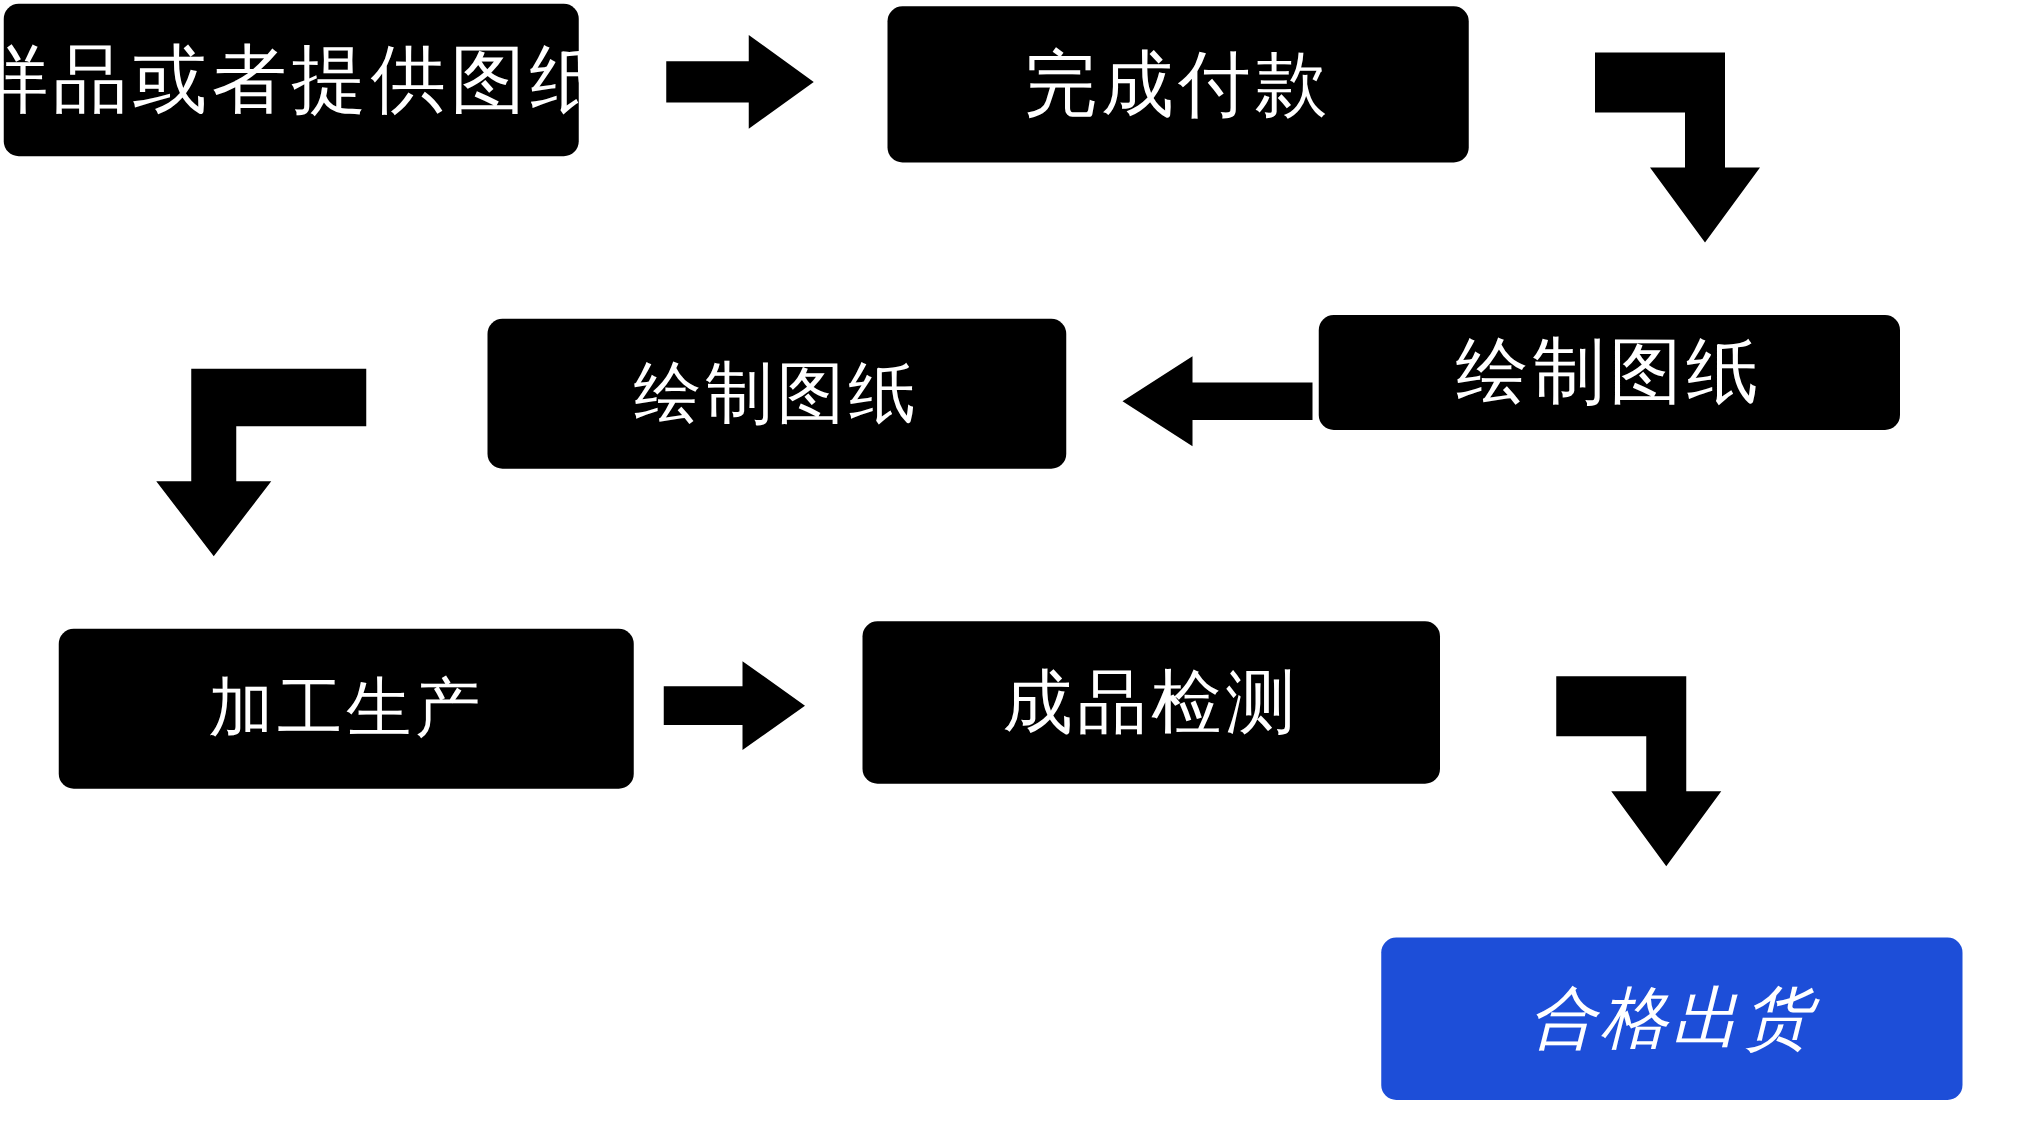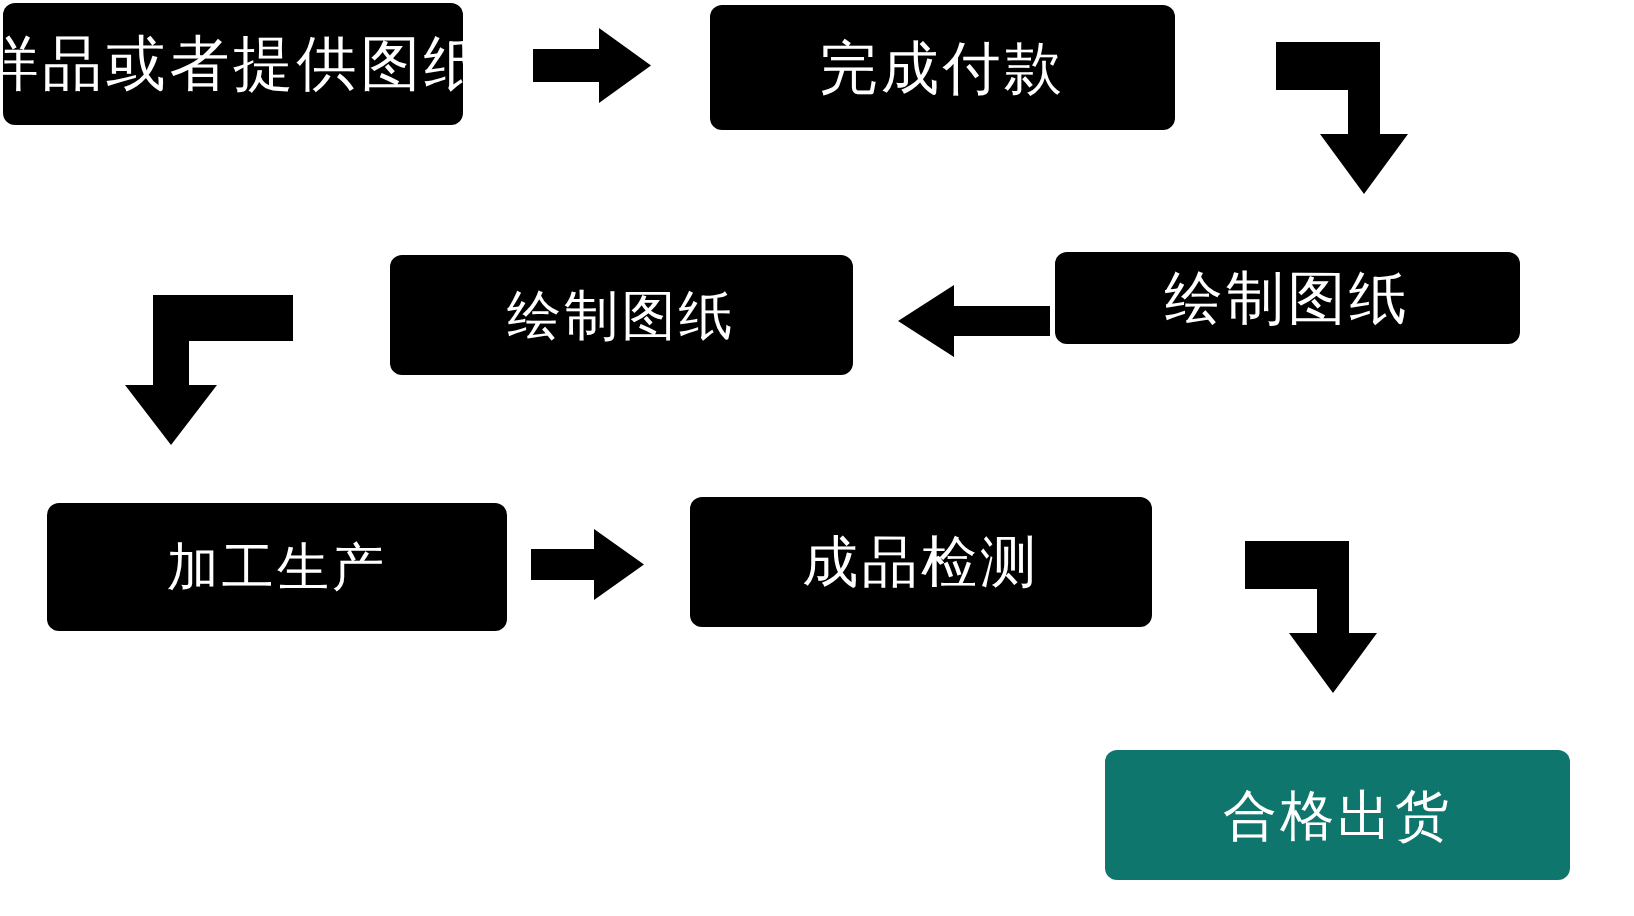--- a/index.html
+++ b/index.html
@@ -45,21 +45,21 @@
   </div>
 
   <div class="node" id="node-n5" style="left: 3px; top: 503px; width: 460px; height: 128px; font-size: 52px; background: rgb(0, 0, 0); color: rgb(255, 255, 255); margin-left: 44px;">
     <span>加工生产</span>
   </div>
 
   <div class="node" id="node-n6" style="left: 690px; top: 497px; width: 462px; height: 130px; font-size: 56px; background: rgb(0, 0, 0); color: rgb(255, 255, 255);">
     <span>成品检测</span>
   </div>
 
-  <div class="node" id="node-n7" style="left: 1105px; top: 750px; width: 465px; height: 130px; font-size: 54px; background: #0f766e; color: rgb(255, 255, 255);">
+  <div class="node" id="node-n7" style="left: 1105px; top: 750px; width: 465px; height: 130px; font-size: 54px; background: #1d4ed8; color: rgb(255, 255, 255); font-style: italic;">
     <span>合格出货</span>
   </div>
 
   <div class="arrow" style="left:533px;top:28px;width:118px;height:75px;">
     <svg width="118" height="75" viewBox="0 0 118 75" aria-hidden="true">
       <polygon fill="#000000" points="0,21 66,21 66,0 118,37.5 66,75 66,54 0,54"></polygon>
     </svg>
   </div>
 
   <div class="arrow" style="left:1276px;top:42px;width:176px;height:152px;">

